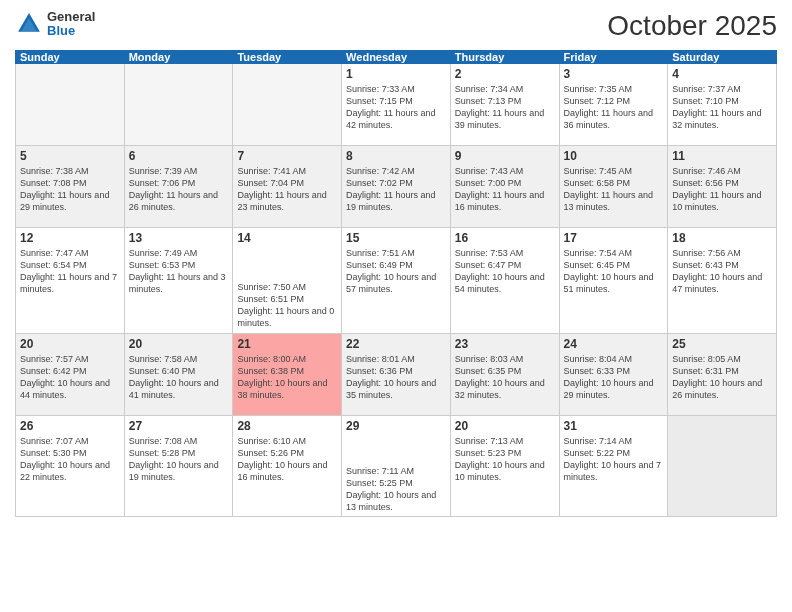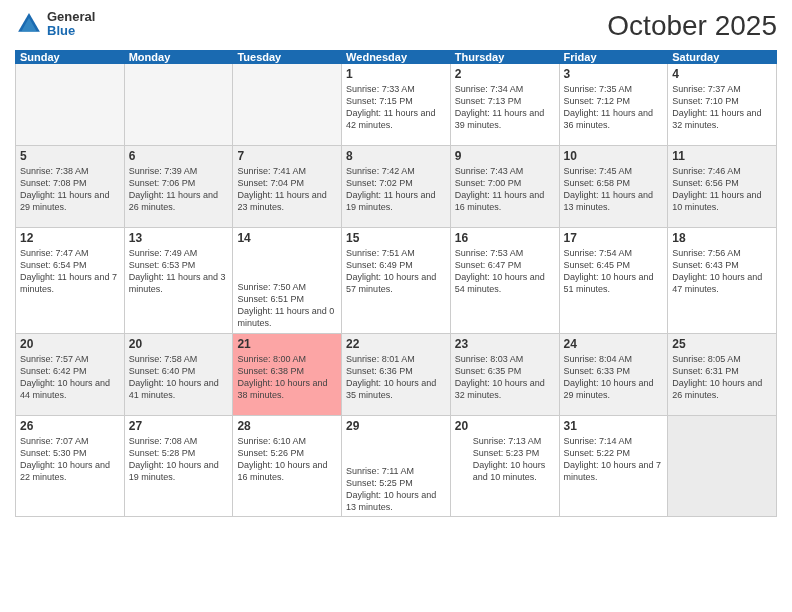--- a/index.html
+++ b/index.html
@@ -313,21 +313,21 @@
 Daylight: 10 hours and 16 minutes.</div>
           </td>
           <td>
             <span class="day-number">29</span>
             <div class="day-info" style="white-space: pre-line; margin-top: 32px;">Sunrise: 7:11 AM
 Sunset: 5:25 PM
 Daylight: 10 hours and 13 minutes.</div>
           </td>
           <td>
             <span class="day-number">20</span>
-            <div class="day-info" style="white-space: pre-line; margin-left: 18px;">Sunrise: 7:13 AM
+            <div class="day-info" style="white-space: pre-line;">Sunrise: 7:13 AM
 Sunset: 5:23 PM
 Daylight: 10 hours and 10 minutes.</div>
           </td>
           <td>
             <span class="day-number">31</span>
             <div class="day-info" style="white-space: pre-line;">Sunrise: 7:14 AM
 Sunset: 5:22 PM
 Daylight: 10 hours and 7 minutes.</div>
           </td>
           <td class="empty shaded"></td>

